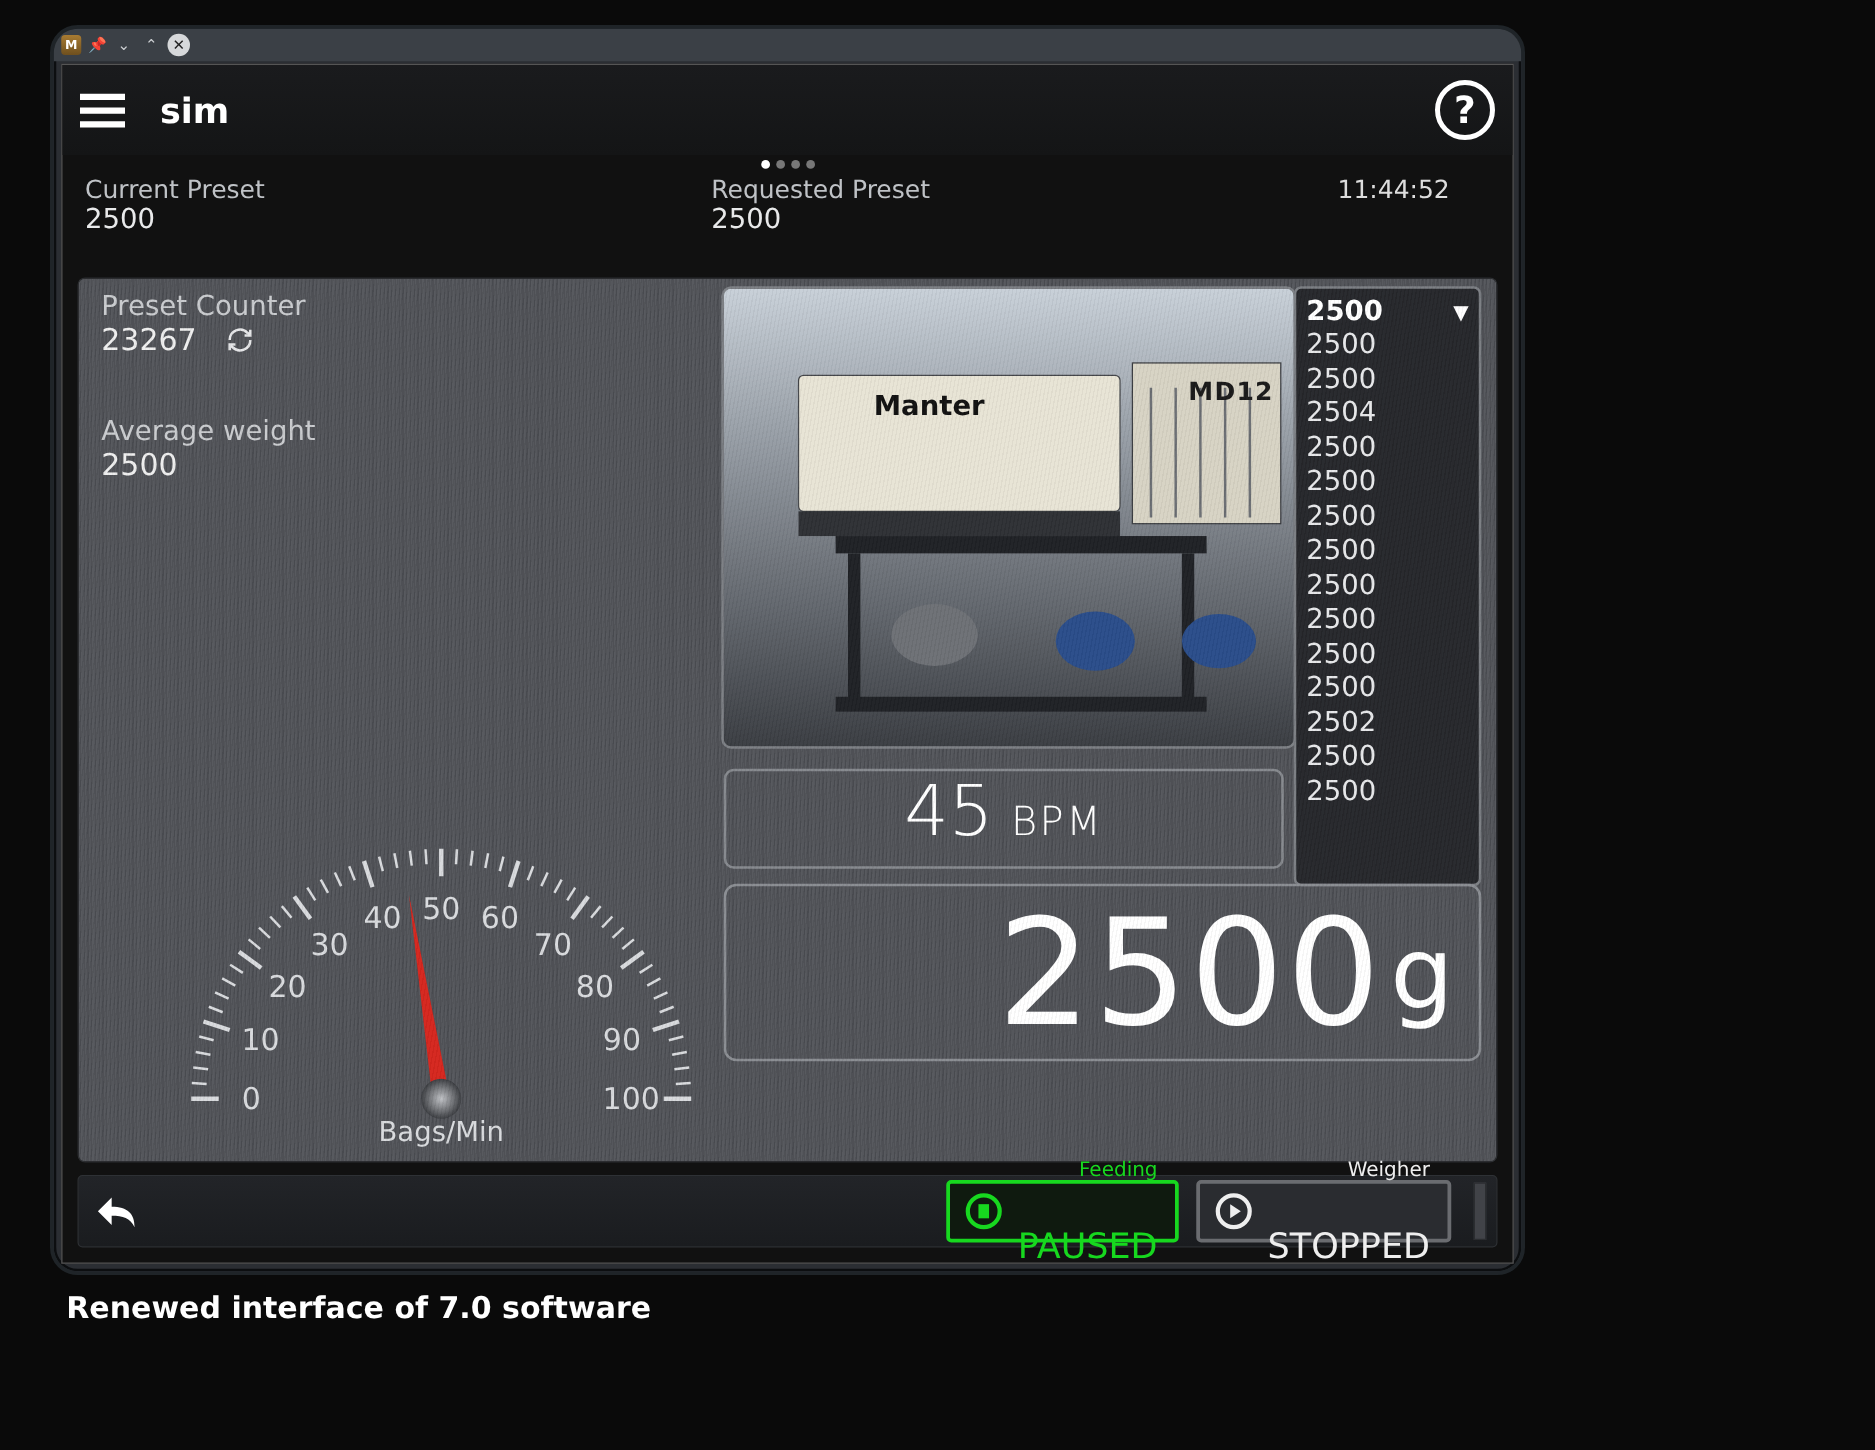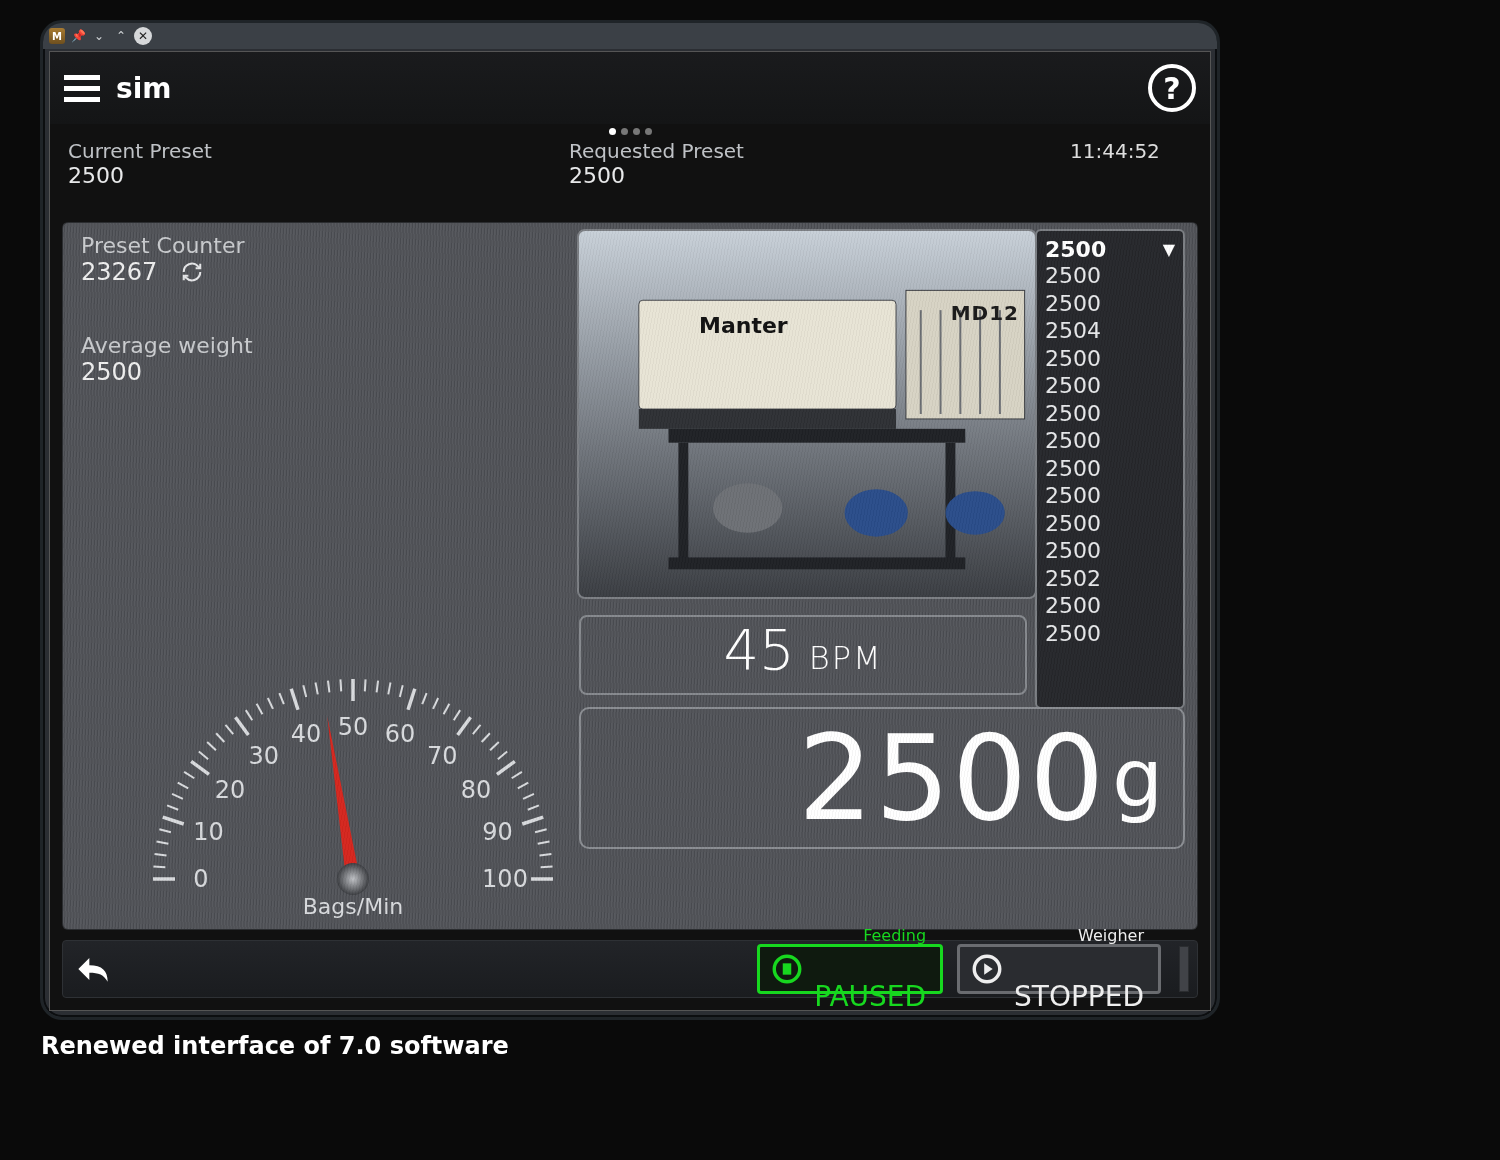--- a/index.html
+++ b/index.html
@@ -46,21 +46,21 @@
     position:absolute; left:6px; right:6px; top:28px; bottom:6px;
     background: #111;
     border: 1px solid #555;
   }
   
   .topbar {
     height: 72px;
     background: linear-gradient(#1a1b1d,#141516);
     display:flex; align-items:center;
     padding: 0 14px;
-    gap: 16px;
+    gap: 28px;
   }
   .menu-icon {display:flex;flex-direction:column;gap:6px;}
   .menu-icon span{display:block;width:36px;height:5px;background:#fff;}
   .topbar .name{font-size:28px;font-weight:600;color:#fff;}
   .topbar .spacer{flex:1;}
   .user-box{
     display:flex;align-items:center;gap:10px;
     border:2px solid #4a4d52;background:#1a1b1d;
     padding:6px 14px 6px 8px;height:58px;
   }
@@ -170,21 +170,21 @@
   .status-btn .l1{font-size:16px;text-align:center;}
   .status-btn .l2{font-size:28px;font-weight:400;margin-top:39px;}
   .feeding{border-color:#17d81f;background:#0f1a0f;}
   .feeding .txt,.feeding svg{color:#17d81f;}
   .weigher{border-color:#6a6c70;background:#2a2c30;}
   .weigher .txt{color:#eee;}
   .weigher svg{color:#eee;}
   .vbar{width:10px;height:46px;background:#414348;border:1px solid #2b2d30;margin-left:4px;}
   
   .caption-below{
-    position:absolute;left:41px;top:1032px;
+    position:absolute;left:53px;top:1032px;
     font-size:24px;font-weight:700;color:#fff;
   }
 </style>
 </head>
 <body>
 
 <div class="screen">
 
   <div class="titlebar">
     <div class="tb-left">

